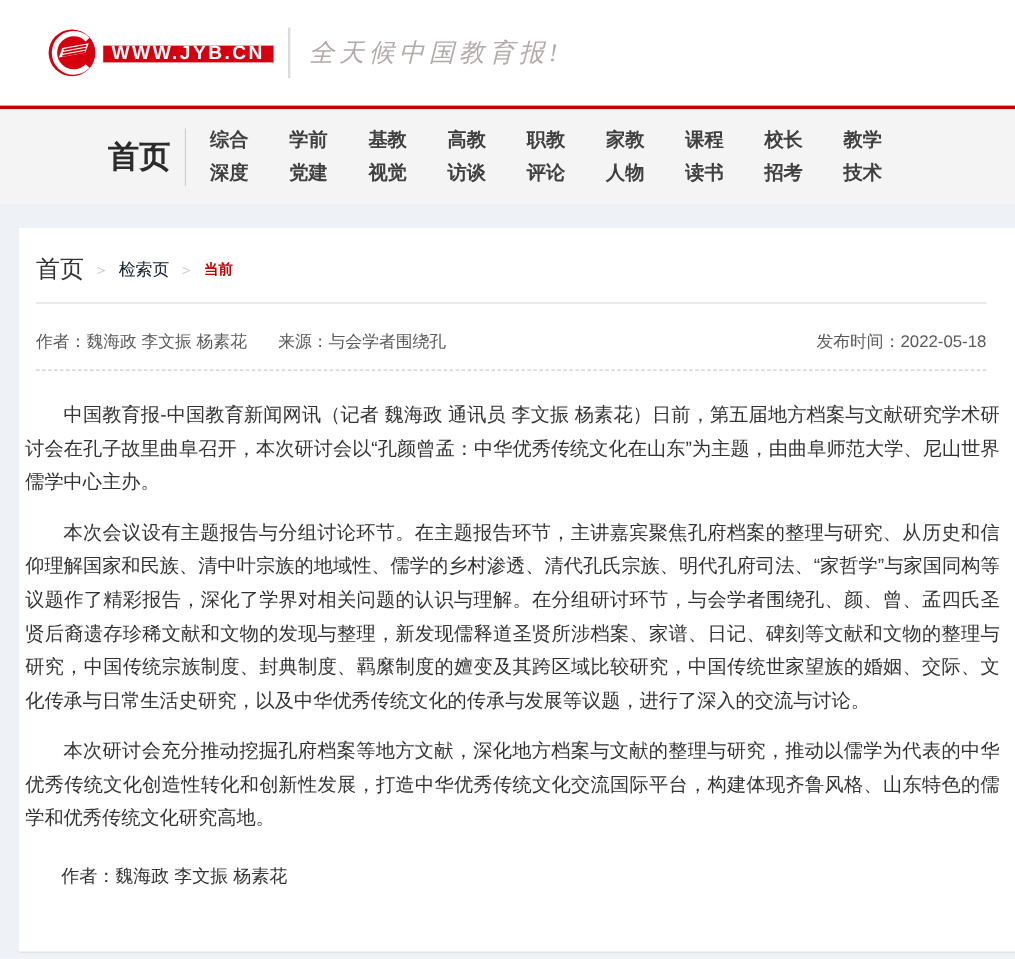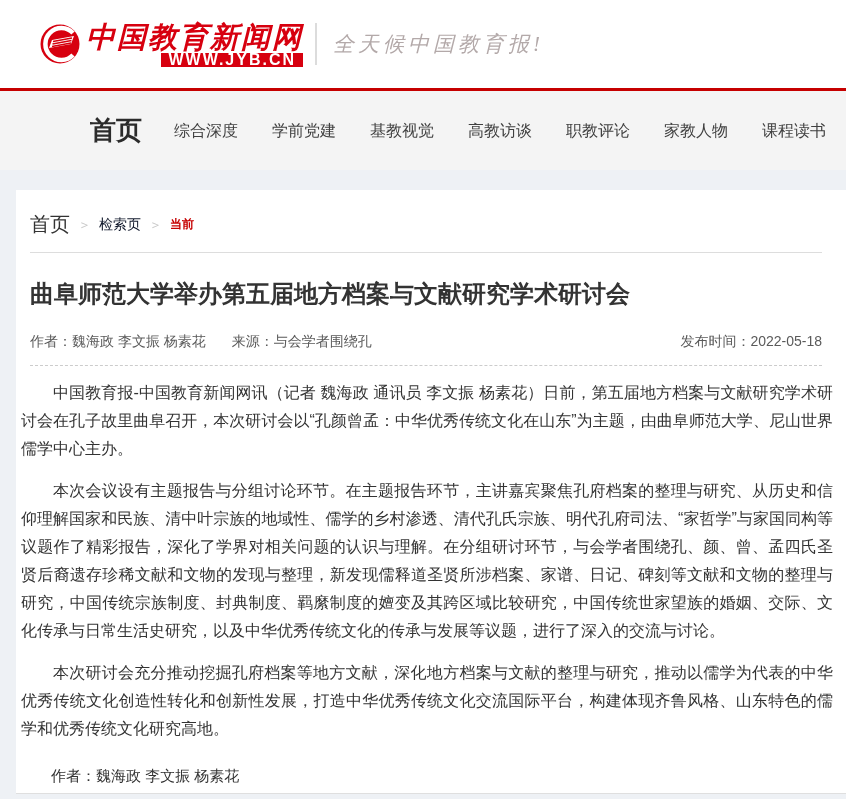--- a/index.html
+++ b/index.html
@@ -54,21 +54,21 @@
     height:79px;background:var(--nav-bg);
     display:flex;align-items:center;
     padding-left:90px;
   }
   .nav-home{
     font-size:26px;font-weight:bold;color:#2b2b2b;
     margin-right:12px;cursor:pointer;white-space:nowrap;
   }
   .nav-vdivider{width:1px;height:48px;background:#cfcfcf;}
   .nav-cols{display:flex;margin-left:20px;}
-  .nav-col{display:flex;margin-right:34px;}
+  .nav-col{display:flex;flex-direction:column;margin-right:34px;font-weight:bold;}
   .nav-item{
     font-size:16px;color:#404040;line-height:27px;
     cursor:pointer;white-space:nowrap;
   }
 
   
   .card{
     margin:20px 0 0 16px;
     background:#ffffff;
     height:604px;
@@ -95,21 +95,21 @@
   .meta{
     display:flex;align-items:center;
     font-size:14px;color:var(--text-mid);
     margin-top:23px;
   }
   .meta-author{margin-right:26px;}
   .meta-date{margin-left:auto;text-align:right;}
 
   .dashed-divider{border-top:1px dashed #cccccc;margin-top:14px;}
 
-  .article-body{margin-top:13px;}
+  .article-body{margin-top:24px;}
   .article-body p{
     font-size:16px;color:var(--text-dark);
     line-height:28px;text-align:justify;
     text-indent:2em;margin:0 0 14px 0;
   }
   .author-line{
     font-size:15px;color:var(--text-dark);
     text-indent:2em;margin-top:24px;
   }
 </style>
@@ -118,21 +118,20 @@
 
 <div class="header">
   <div class="logo">
     <svg class="logo-mark" viewBox="0 0 40 42" xmlns="http://www.w3.org/2000/svg">
       <circle cx="20" cy="21" r="19.5" fill="#d7000f"></circle>
       <path d="M33 10 A16 16 0 1 0 33 32" stroke="#ffffff" stroke-width="4.5" fill="none"></path>
       <path d="M12 17 L34 13 L31 21 L9 25 Z" fill="#ffffff"></path>
       <path d="M13 18.5 L32 15 M12.5 21 L31.5 17.5 M12 23.5 L31 20" stroke="#d7000f" stroke-width="1.4" fill="none"></path>
     </svg>
     <div class="logo-text-wrap">
-      <div class="logo-text">中国教育新闻网</div>
       <div class="logo-url">WWW.JYB.CN</div>
     </div>
   </div>
   <div class="header-divider"></div>
   <div class="slogan">全天候中国教育报!</div>
 </div>
 
 <div class="red-line"></div>
 
 <div class="nav">
@@ -183,21 +182,20 @@
   <div class="breadcrumb inset">
     <span class="bc-home">首页</span>
     <span class="bc-sep">＞</span>
     <span class="bc-mid">检索页</span>
     <span class="bc-sep">＞</span>
     <span class="bc-cur">当前</span>
   </div>
 
   <div class="bc-divider inset"></div>
 
-  <h1 class="article-title inset">曲阜师范大学举办第五届地方档案与文献研究学术研讨会</h1>
 
   <div class="meta inset">
     <span class="meta-author">作者：魏海政 李文振 杨素花</span>
     <span class="meta-source">来源：与会学者围绕孔</span>
     <span class="meta-date">发布时间：2022-05-18</span>
   </div>
 
   <div class="dashed-divider inset"></div>
 
   <div class="article-body">

